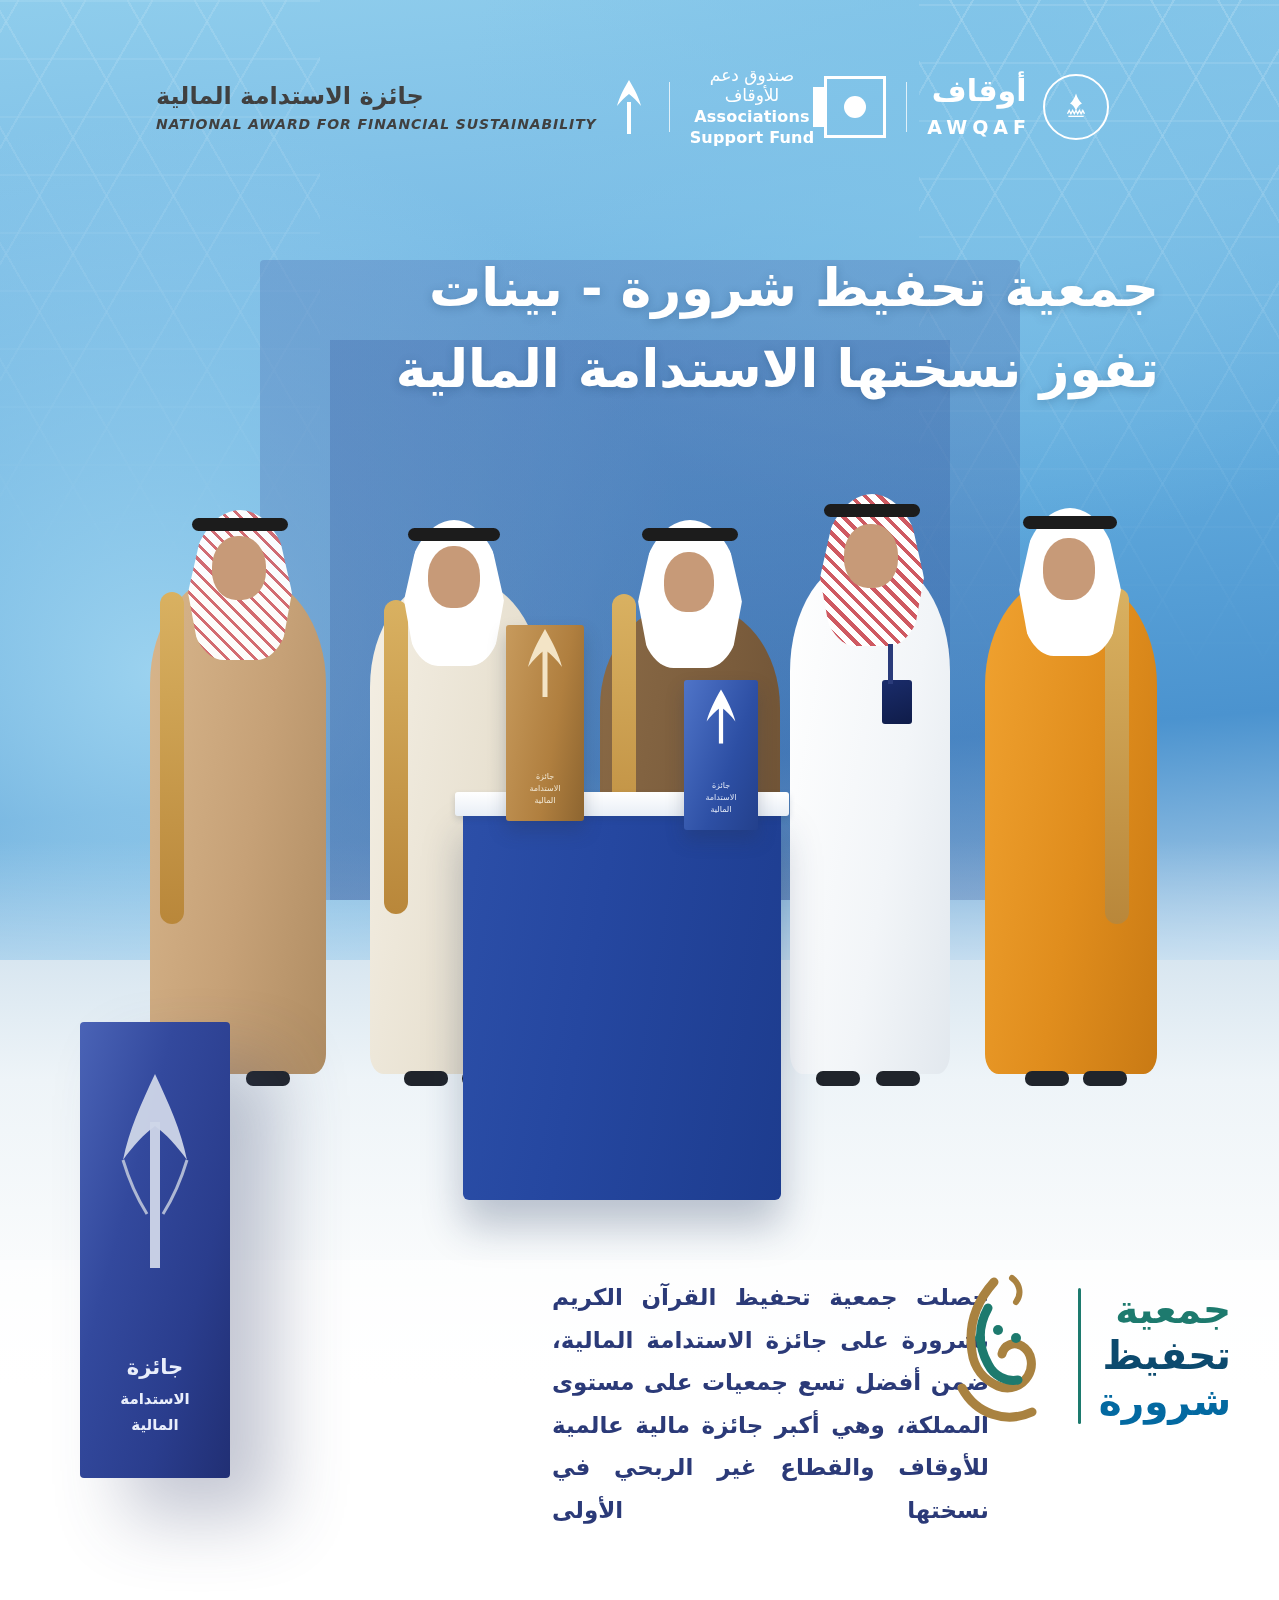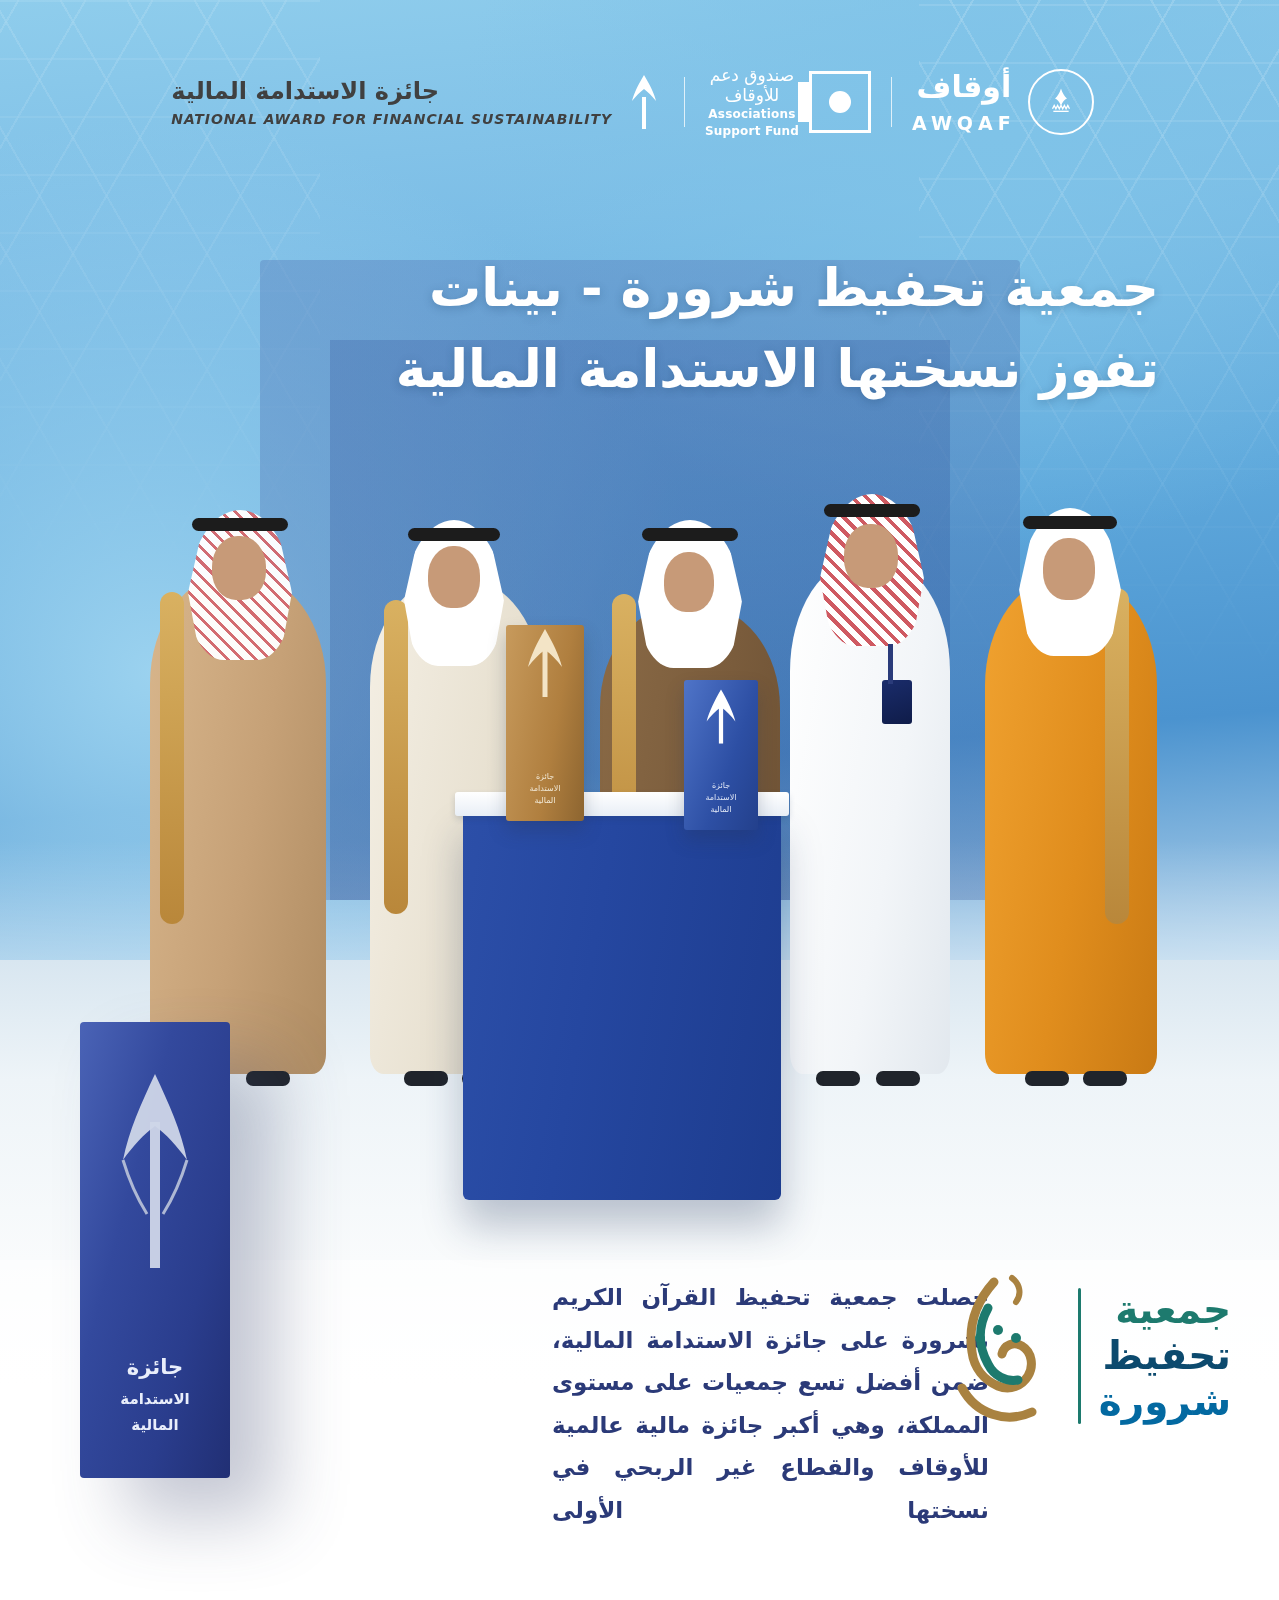--- a/index.html
+++ b/index.html
@@ -106,21 +106,21 @@
     background:#fff;
   }
   .asf-mark .sq:before{
     content:"";
     position:absolute; left:-14px; top:8px;
     width:12px;height:40px;
     background:#fff;
   }
   .asf-text { color: #fff; text-align: center; line-height: 1.15; }
   .asf-ar { font-size: 17px; font-weight: 400; text-align: center; }
-  .asf-en { font-size: 12px; font-weight: 700; letter-spacing: .2px; margin-top: 3px;}
+  .asf-en { font-size: 16px; font-weight: 700; letter-spacing: .2px; margin-top: 3px;}
 
   
   .naward { display: flex; align-items: center; gap: 12px; }
   .naward-mark { width: 40px; height: 62px; display:flex;align-items:center;justify-content:center;}
   .naward-text { color: #404040; text-align: left; }
   .naward-ar { font-size: 24px; font-weight: 700; letter-spacing: .5px;}
   .naward-en { font-size: 14px; font-weight: 700; letter-spacing: .9px; margin-top: 6px; font-style: italic; }
 
   
   .headline {

